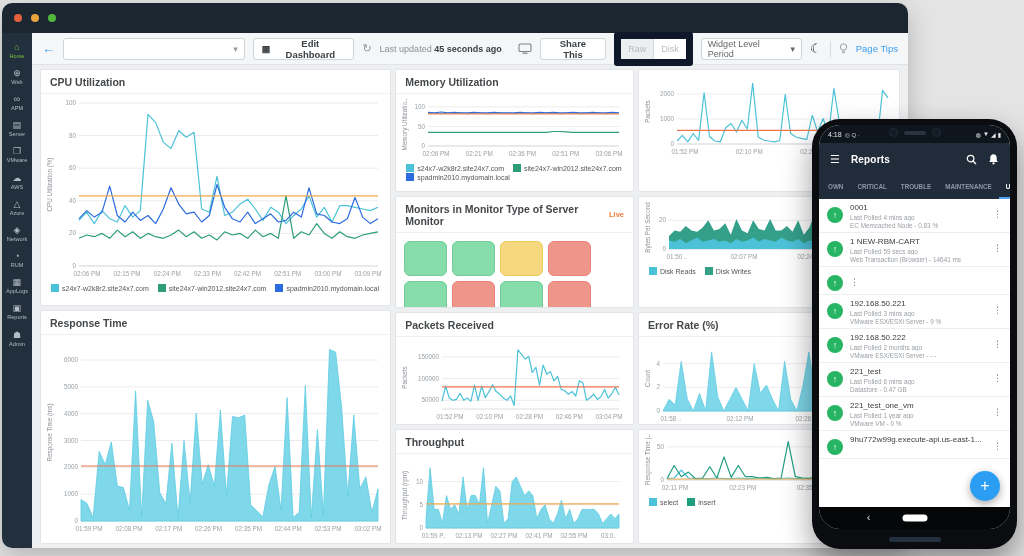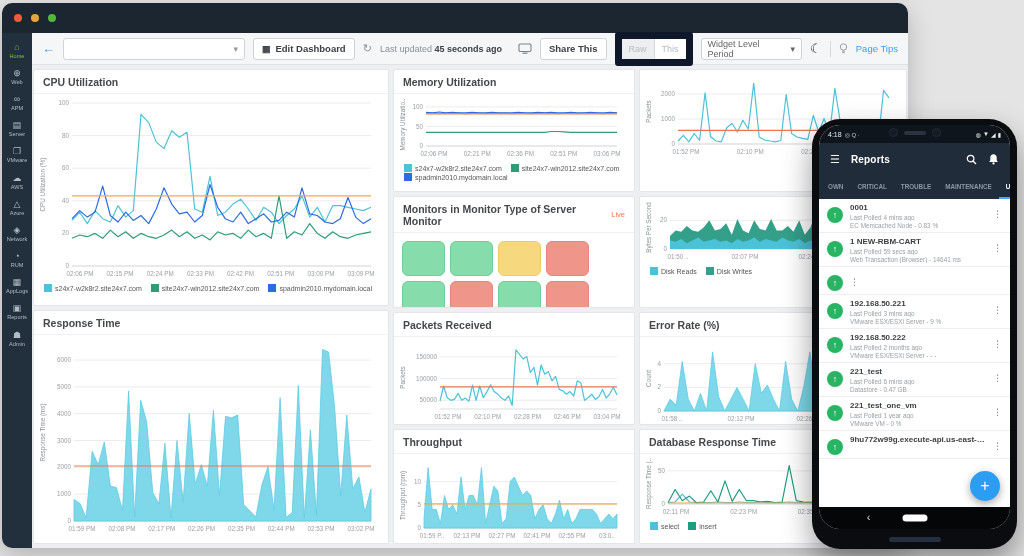--- a/index.html
+++ b/index.html
@@ -28,27 +28,27 @@
   .lastupd{font-size:9px;color:#8a9096;white-space:nowrap}
   .lastupd b{color:#3c4146}
   .spacer{flex:1}
   .seg{display:flex;border:7px solid #0f172a;border-radius:3px;overflow:hidden;height:20px}
   .seg span{padding:0 7px;font-size:9px;color:#b6bcc1;display:flex;align-items:center;background:#fff;cursor:pointer}
   .seg span:first-child{background:#eceeef;border-right:1px solid #d7dadd}
   .moon{font-size:13px;color:#15191d;cursor:pointer}
   .vdiv{width:1px;height:16px;background:#d8dbde}
   .tips{color:#3d9df3;font-size:9.5px;cursor:pointer;white-space:nowrap}
   .ic-svg{display:block}
-  .content{position:absolute;left:30px;top:61px;right:0;bottom:0;padding:5px 1px 4px;display:flex;gap:4px}
+  .content{position:absolute;left:30px;top:61px;right:0;bottom:0;padding:5px 8px 4px;display:flex;gap:4px}
   .col{display:flex;flex-direction:column;gap:4px}
   .col1{width:356px}.col2{width:242px}.col3{flex:1}
   .card{background:#fff;border:1px solid #e3e5e8;border-radius:2px;overflow:hidden}
   .card-h{padding:6px 9px 5px;font-size:10.5px;font-weight:bold;color:#45484b;
           border-bottom:1px solid #f0f1f2;display:flex;align-items:center;gap:5px}
-  .live{color:#f07b3c;font-size:7.5px;font-weight:normal}
+  .live{color:#f07b3c;font-size:7.5px;font-weight:bold}
   .chart{padding:3px 4px 0}
   .legend{display:flex;flex-wrap:wrap;column-gap:9px;row-gap:1px;padding:1px 10px 4px;font-size:7px;
           color:#555;align-items:center}
   .legend .sw{width:8px;height:8px;display:inline-block;margin-right:3px;vertical-align:-1px}
   .tiles{display:flex;flex-wrap:wrap;gap:5px;padding:8px 8px}
   .tile{width:41px;height:33px;border-radius:6px;cursor:pointer}
   
   .phone{position:absolute;left:812px;top:119px;width:205px;height:430px;background:#0a0c10;
          border-radius:28px;box-shadow:0 14px 30px rgba(0,0,0,.4);padding:6px 7px 20px;z-index:5;box-sizing:border-box}
   .screen{width:100%;height:100%;border-radius:21px;overflow:hidden;display:flex;flex-direction:column;
@@ -64,21 +64,21 @@
   .p-title{font-size:10px;font-weight:bold;letter-spacing:.2px}
   .p-tabs{height:24px;background:#202c3a;display:flex;align-items:stretch;color:#8b97a5;font-size:6.3px;
           font-weight:bold;padding:0 2px;flex:none;overflow:hidden}
   .p-tab{display:flex;align-items:center;padding:0 7px;border-bottom:2px solid transparent;cursor:pointer;white-space:nowrap}
   .p-tab.active{color:#fff;border-color:#4da3f5}
   .p-list{flex:1;overflow:hidden;background:#fff}
   .p-item{display:flex;padding:4px 8px 3px;border-bottom:1px solid #eee;gap:7px;align-items:flex-start;cursor:pointer}
   .p-dot{width:16px;height:16px;border-radius:50%;background:#27b463;color:#fff;font-size:9px;display:flex;
          align-items:center;justify-content:center;margin-top:4px;flex:none}
   .p-info{flex:1;min-width:0}
-  .p-name{font-size:8px;font-weight:bold;color:#3c4043;white-space:nowrap;overflow:hidden;text-overflow:ellipsis}
+  .p-name{font-size:8px;font-weight:normal;color:#3c4043;white-space:nowrap;overflow:hidden;text-overflow:ellipsis}
   .p-sub{font-size:6.4px;color:#9aa0a6;margin-top:1.5px;white-space:nowrap;overflow:hidden}
   .p-menu{color:#666;font-size:9px;padding-top:6px;cursor:pointer}
   .fab{position:absolute;right:10px;bottom:28px;width:30px;height:30px;border-radius:50%;background:#2b9ef3;
        color:#fff;font-size:16px;display:flex;align-items:center;justify-content:center;
        box-shadow:0 3px 8px rgba(0,0,0,.35);cursor:pointer}
   .p-nav{height:22px;background:#050607;position:relative;flex:none}
   .p-back{position:absolute;left:25%;top:50%;transform:translateY(-55%);color:#ddd;font-size:11px;cursor:pointer}
   .p-home{position:absolute;left:50%;top:50%;transform:translate(-50%,-50%);width:25px;height:7px;border-radius:4px;background:#fff;cursor:pointer}
   .gpill{position:absolute;left:50%;transform:translateX(-50%);bottom:7px;width:52px;height:5px;border-radius:3px;background:#243040}
 </style>
@@ -162,21 +162,21 @@
       <svg class="ic-svg" width="14" height="11" viewBox="0 0 14 11">
           <rect x="1" y="1" width="12" height="7.5" rx="1.2" fill="none" stroke="#7a8288" stroke-width="1.1"></rect>
           <rect x="4.5" y="9.6" width="5" height="1.2" fill="#7a8288"></rect>
         </svg>
     </span>
     <button class="btn">
       <span>Share This</span>
     </button>
     <div class="seg" id="seg">
         <span>Raw</span>
-        <span>This</span>
+        <span>Disk</span>
       </div>
     <div class="tb-select">
       <span>Widget Level Period</span>&nbsp;
       <span>▾</span>
     </div>
     <span class="moon">☾</span>
     <span class="vdiv"></span>
     <span>
       <svg class="ic-svg" width="9" height="12" viewBox="0 0 9 12">
           <circle cx="4.5" cy="4" r="3.2" fill="none" stroke="#9aa0a6" stroke-width="1"></circle>
@@ -396,21 +396,20 @@
               <line x1="20" y1="71" x2="245" y2="71" stroke="#d9dde0"></line>
               <text x="28" y="81" font-size="6.3" fill="#9aa1a7" text-anchor="middle">01:58 ..</text>
               <text x="97" y="81" font-size="6.3" fill="#9aa1a7" text-anchor="middle">02:12 PM</text>
               <text x="166" y="81" font-size="6.3" fill="#9aa1a7" text-anchor="middle">02:26 PM</text>
               <text x="235" y="81" font-size="6.3" fill="#9aa1a7" text-anchor="middle">02:40 PM</text>
               <path d="M20,71 L20,71 L26.1,59.2 L32.2,65.1 L38.2,21.4 L44.3,59.2 L50.4,71 L56.5,53.3 L62.6,71 L68.6,11.9 L74.7,56.8 L80.8,71 L86.9,59.2 L93,47.4 L99.1,59.2 L105.1,71 L111.2,23.7 L117.3,53.3 L123.4,45 L129.5,59.2 L135.5,71 L141.6,21.4 L147.7,59.2 L153.8,71 L159.9,46.2 L165.9,11.9 L172,53.3 L178.1,43.8 L184.2,47.4 L190.3,59.2 L196.4,71 L202.4,45 L208.5,59.2 L214.6,71 L220.7,56.8 L226.8,47.4 L232.8,65.1 L238.9,59.2 L245,55.6 L245,71 Z" fill="#7fd8ea" stroke="#5ecbe2" stroke-width="0.8"></path>
               <text transform="translate(7 38.5) rotate(-90)" font-size="6.3" fill="#8a9096" text-anchor="middle">Count</text>
             </svg></div>
       </div>
       <div class="card" style="height:116px">
-        <div class="card-h">Database Response Time</div>
         <div class="chart"><svg width="252" height="60" viewBox="0 0 252 60" xmlns="http://www.w3.org/2000/svg" font-family="Liberation Sans,sans-serif">
               <line x1="24" y1="47" x2="245" y2="47" stroke="#ececec" stroke-width="1"></line>
               <text x="21" y="49" font-size="6.3" fill="#9aa1a7" text-anchor="end">0</text>
               <line x1="24" y1="13.9" x2="245" y2="13.9" stroke="#ececec" stroke-width="1"></line>
               <text x="21" y="15.9" font-size="6.3" fill="#9aa1a7" text-anchor="end">50</text>
               <line x1="24" y1="47" x2="245" y2="47" stroke="#d9dde0"></line>
               <text x="32" y="57" font-size="6.3" fill="#9aa1a7" text-anchor="middle">02:11 PM</text>
               <text x="99.7" y="57" font-size="6.3" fill="#9aa1a7" text-anchor="middle">02:23 PM</text>
               <text x="167.3" y="57" font-size="6.3" fill="#9aa1a7" text-anchor="middle">02:35 PM</text>
               <text x="235" y="57" font-size="6.3" fill="#9aa1a7" text-anchor="middle">02:47 PM</text>

